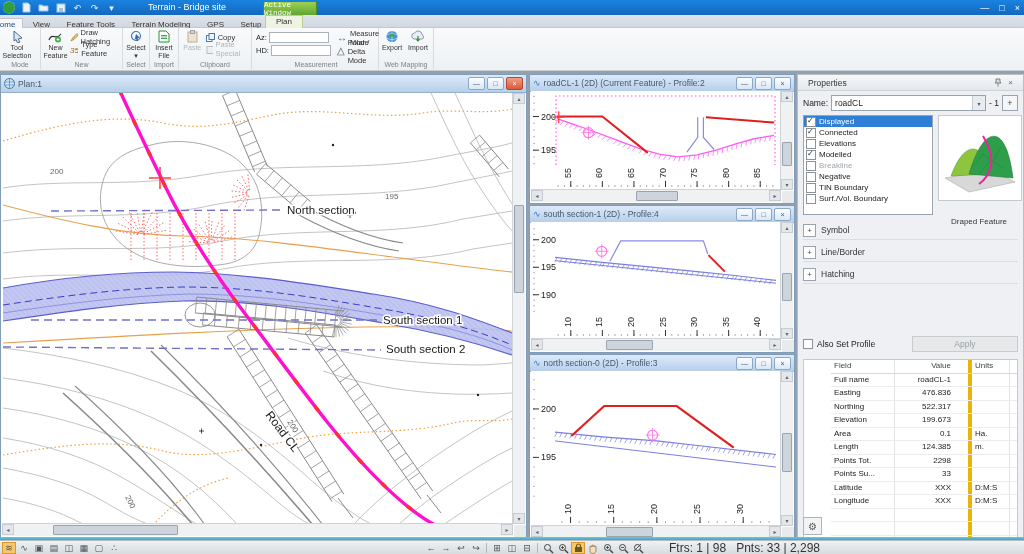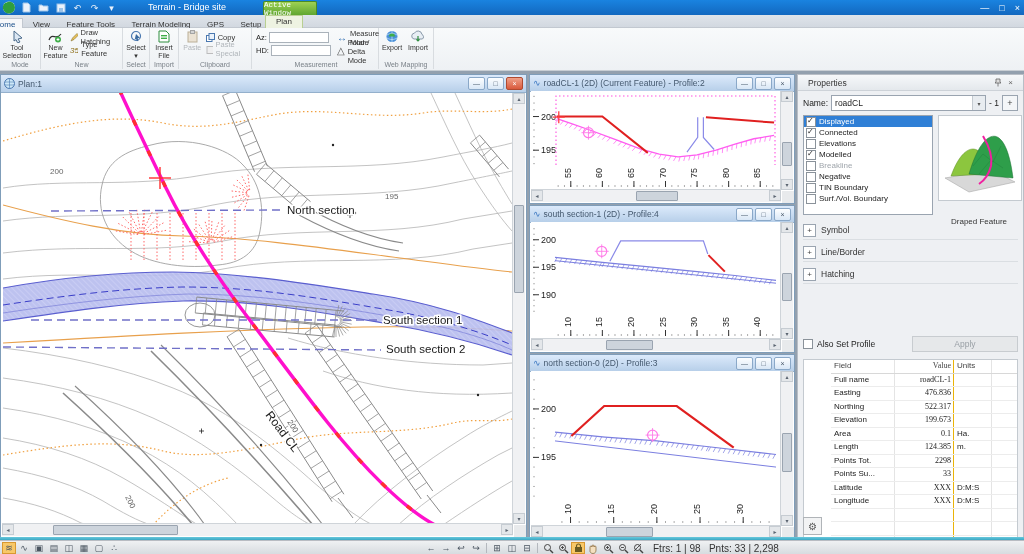--- a/index.html
+++ b/index.html
@@ -62,32 +62,32 @@
   .preview{position:absolute;left:140px;top:40px;width:82px;height:84px;background:#fff;border:1px solid #c4cad0;}
   .pcaption{position:absolute;left:140px;top:142px;width:82px;text-align:center;font-size:8px;color:#333;}
   .expander{position:absolute;left:5px;right:5px;height:18px;display:flex;align-items:center;gap:5px;font-size:8.5px;color:#333;border-bottom:1px solid #dadee2;}
   .expbox{width:11px;height:11px;border:1px solid #9aa4b0;background:#fff;display:flex;align-items:center;justify-content:center;font-size:8px;color:#444;}
   .applyrow{position:absolute;left:5px;right:5px;top:260px;height:18px;display:flex;align-items:center;gap:4px;font-size:8.5px;}
   .applybtn{margin-left:auto;width:104px;height:14px;background:#e6e8ea;border:1px solid #c8ccd0;color:#9aa0a6;display:flex;align-items:center;justify-content:center;font-size:8.5px;}
   .ptable{position:absolute;left:5px;right:5px;top:284px;height:224px;background:#fff;border:1px solid #c4cad0;font-size:8px;overflow:hidden;}
   .trow{display:flex;height:12.5px;line-height:12.5px;border-bottom:1px solid #ececec;margin-left:27px;}
   .trow.head{color:#444;border-bottom:1px solid #d8d8d8;}
   .tc1{width:60px;padding-left:3px;border-right:1px solid #e4e4e4;}
-  .tc2{width:56px;text-align:right;padding-right:2px;border-right:1px solid #eab308;font-family:Liberation Serif, serif;}
+  .tc2{width:56px;text-align:right;padding-right:17px;border-right:4px solid #eab308;}
   .tc3{width:34px;padding-left:3px;border-right:1px solid #e4e4e4;}
   .tc4{flex:1;}
   .gearbtn{position:absolute;left:5px;bottom:4px;width:17px;height:16px;border:1px solid #b0b4b8;background:#f2f3f4;display:flex;align-items:center;justify-content:center;font-size:10px;color:#555;}
   
   .statusbar{position:absolute;left:0;top:540px;width:1024px;height:14px;background:linear-gradient(#eff1f3,#d5dade);border-top:1px solid #b8bcc2;}
   .teal{position:absolute;left:0;top:537px;width:1024px;height:3px;background:linear-gradient(#69c8dc,#3aa8c4);}
   .sbgrp{position:absolute;top:1px;display:flex;gap:1px;align-items:center;height:12px;}
   .sico{width:14px;height:12px;display:flex;align-items:center;justify-content:center;font-size:9px;color:#4a5560;}
   .sico.hl{background:#f8c868;border:1px solid #d89830;box-sizing:border-box;}
   .sbsep{width:1px;height:10px;background:#b4b8be;margin:0 2px;}
-  .sbtxt{font-size:10px;color:#333;white-space:pre;}
+  .sbtxt{font-size:12px;color:#333;white-space:pre;margin-left:16px;}
   .sbcell{font-size:7.5px;color:#333;padding:0 8px;border-left:1px solid #b4b8be;height:10px;line-height:10px;margin-top:35px;}
   svg text{font-family:"Liberation Sans",sans-serif;}
 </style>
 </head>
 <body>
 
 <div class="titlebar">
   <div class="qat">
     <svg width="14" height="13">
         <circle cx="7" cy="6.5" r="6" fill="#fff"></circle>

